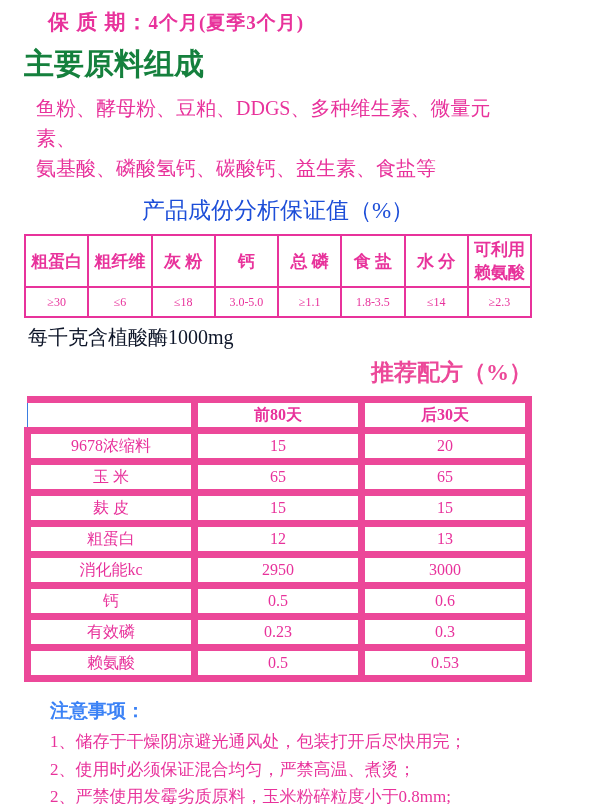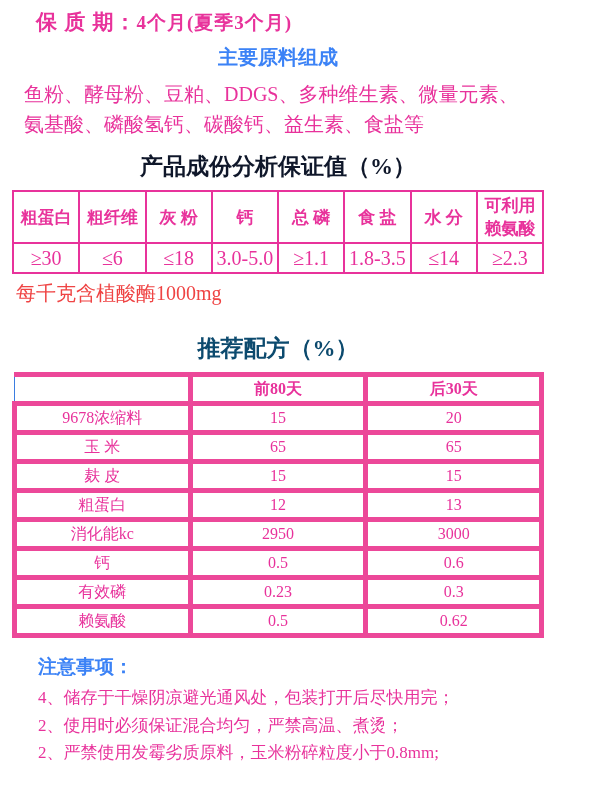--- a/index.html
+++ b/index.html
@@ -13,59 +13,58 @@
     font-family: "Liberation Serif", "DejaVu Serif", serif;
     color: #e8329b;
     position: relative;
     overflow: hidden;
   }
   .page {
     width: 556px;
     height: 804px;
     position: relative;
     box-sizing: border-box;
-    padding: 0 12px;
+    padding: 0 24px;
   }
 
   .shelf-line {
     font-size: 21px;
     font-weight: bold;
     letter-spacing: 1px;
     padding-top: 8px;
     padding-left: 24px;
     color: #e8329b;
   }
   .shelf-line .small {
     font-size: 19px;
   }
 
   .section-title {
-    text-align: center;
-    font-size: 20px;
-    font-weight: bold;
-    margin-top: 8px;
-    color: #3b82f6;
+    font-size: 30px;
+    font-weight: bold;
+    margin-top: 8px;
+    color: #15803d;
   }
 
   .ingredients {
     font-size: 20px;
     line-height: 1.5;
     margin-top: 8px;
     padding-left: 12px;
     padding-right: 4px;
     color: #e8329b;
     font-weight: normal;
   }
 
   .analysis-title {
     text-align: center;
     font-size: 23px;
-    font-weight: bold;
+    font-weight: normal;
     margin-top: 12px;
-    color: #0f172a;
+    color: #1d4ed8;
   }
 
   table {
     border-collapse: collapse;
     width: 100%;
     color: #e8329b;
   }
   .analysis-table {
     margin-top: 8px;
     table-layout: fixed;
@@ -73,44 +72,44 @@
   .analysis-table td {
     border: 2px solid #e8329b;
     text-align: center;
     font-size: 17px;
     padding: 2px 0;
     height: 24px;
     font-weight: bold;
   }
   .analysis-table tr.values td {
     font-weight: normal;
-    font-size: 20px;
+    font-size: 12px;
   }
 
   .enzyme {
     font-size: 20px;
     margin-top: 6px;
     padding-left: 4px;
-    color: #ef4444;
+    color: #0f172a;
   }
 
   .formula-title {
-    text-align: center;
+    text-align: right;
     font-size: 23px;
     font-weight: bold;
-    margin-top: 26px;
-    color: #0c4a6e;
+    margin-top: 6px;
+    color: #ec4899;
   }
 
   .formula-table {
     margin-top: 8px;
     table-layout: fixed;
   }
   .formula-table td {
-    border: 5px solid #ec4899;
+    border: 7px solid #ec4899;
     text-align: center;
     font-size: 16px;
     height: 22px;
     padding: 1px 0;
     color: #e8329b;
   }
   .formula-table td.head {
     font-weight: bold;
   }
   .formula-table td.corner {
@@ -219,25 +218,25 @@
       <td>0.6</td>
     </tr>
     <tr>
       <td>有效磷</td>
       <td>0.23</td>
       <td>0.3</td>
     </tr>
     <tr>
       <td>赖氨酸</td>
       <td>0.5</td>
-      <td>0.62</td>
+      <td>0.53</td>
     </tr>
   </tbody>
     </table>
 
   <div class="notes">
     <div class="notes-title">注意事项：</div>
-    <div class="note-item">4、储存于干燥阴凉避光通风处，包装打开后尽快用完；</div>
+    <div class="note-item">1、储存于干燥阴凉避光通风处，包装打开后尽快用完；</div>
     <div class="note-item">2、使用时必须保证混合均匀，严禁高温、煮烫；</div>
     <div class="note-item">2、严禁使用发霉劣质原料，玉米粉碎粒度小于0.8mm;</div>
   </div>
 
 </div>
 
 </body></html>

